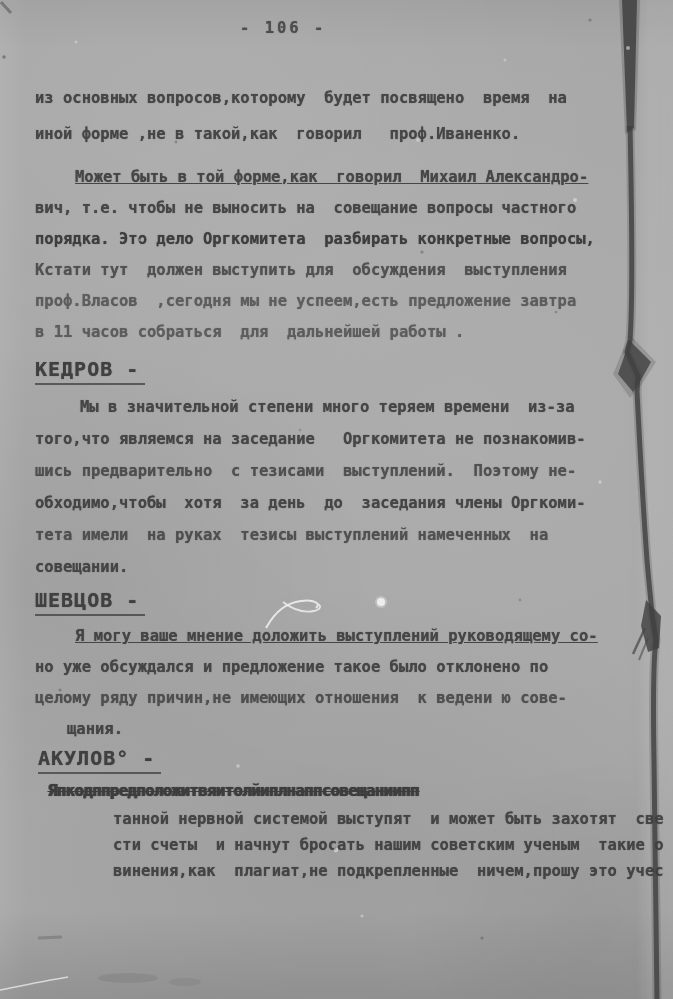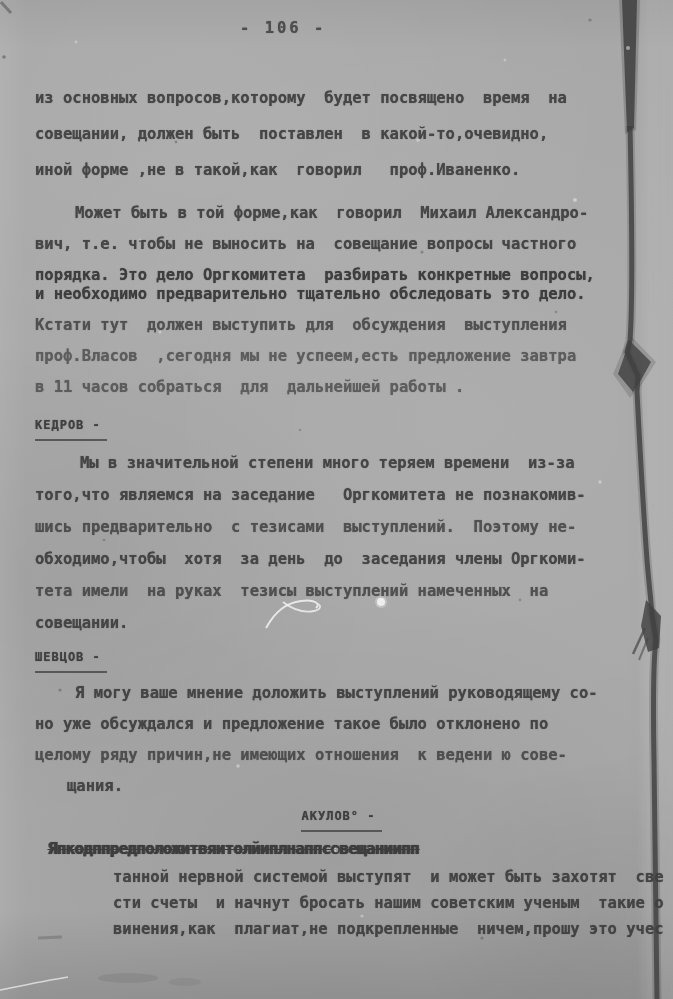--- a/index.html
+++ b/index.html
@@ -32,28 +32,28 @@
   .line{white-space:pre;opacity:.88;}
   .page-num{margin-left:205px;letter-spacing:3px;opacity:.8;line-height:20px;}
   .para{margin:0;}
   .p1{margin-top:42px;} .p1 .line{line-height:36px;}
   .p2{margin-top:10px;} .p2 .line{line-height:31px;}
   .p3{margin-top:6px;}  .p3 .line{line-height:32px;}
   .p4{margin-top:5px;}  .p4 .line{line-height:31px;}
   .p5{margin-top:2px;padding-left:78px;} .p5 .line{line-height:26px;}
   .p5 .hang{text-indent:-65px;}
   .tight{margin-top:-12px;}
-  .ind40{padding-left:40px;} .ind45{padding-left:45px;} .ind32{padding-left:32px;}
+  .ind40{padding-left:40px;text-decoration:underline;} .ind45{padding-left:45px;} .ind32{padding-left:32px;}
   .faint{opacity:.68;} .mid{opacity:.78;} .dark{opacity:.95;}
   .speaker{margin-top:8px;line-height:26px;}
   .speaker .name{
-    display:inline-block;font-size:12px;letter-spacing:1px;opacity:.92;
+    display:inline-block;font-size:20px;letter-spacing:1px;opacity:.92;
     border-bottom:2.5px solid rgba(55,55,55,.75);padding:0 6px 1px 0;
   }
-  .h-kedrov{margin-top:8px;} .h-shevtsov{margin-top:4px;} .h-akulov{margin-top:0;margin-left:3px;text-align:center;}
+  .h-kedrov{margin-top:8px;} .h-shevtsov{margin-top:4px;} .h-akulov{margin-top:0;margin-left:3px;}
   .struck{margin-top:4px;margin-left:13px;line-height:26px;}
   .struck .txt{
     letter-spacing:-0.5px;opacity:.95;
     text-decoration:line-through;
     text-shadow:0.9px 0 rgba(52,52,52,.8), -0.9px 0 rgba(52,52,52,.6), 0 0 1px rgba(52,52,52,.9);
     text-align:right;
   }
   .artifacts{position:absolute;left:0;top:0;pointer-events:none;}
 </style>
 </head>
@@ -61,29 +61,27 @@
 
 <div id="scan-page">
 
   <div class="right-light-band"></div>
 
   <div class="typewriter">
     <div class="line page-num">- 106 -</div>
 
     <div class="para p1">
       <div class="line">из основных вопросов,которому  будет посвящено  время  на</div>
-      <div class="line">совещании, должен быть  поставлен  в какой-то,очевидно,</div>
       <div class="line">иной форме ,не в такой,как  говорил   проф.Иваненко.</div>
     </div>
 
     <div class="para p2">
       <div class="line ind40">Может быть в той форме,как  говорил  Михаил Александро-</div>
       <div class="line">вич, т.е. чтобы не выносить на  совещание вопросы частного</div>
       <div class="line dark">порядка. Это дело Оргкомитета  разбирать конкретные вопросы,</div>
-      <div class="line tight dark">и необходимо предварительно тщательно обследовать это дело.</div>
       <div class="line mid">Кстати тут  должен выступить для  обсуждения  выступления</div>
       <div class="line faint">проф.Власов  ,сегодня мы не успеем,есть предложение завтра</div>
       <div class="line faint">в 11 часов собраться  для  дальнейшей работы .</div>
     </div>
 
     <div class="speaker h-kedrov">
       <span class="name">КЕДРОВ -</span>
     </div>
 
     <div class="para p3">

